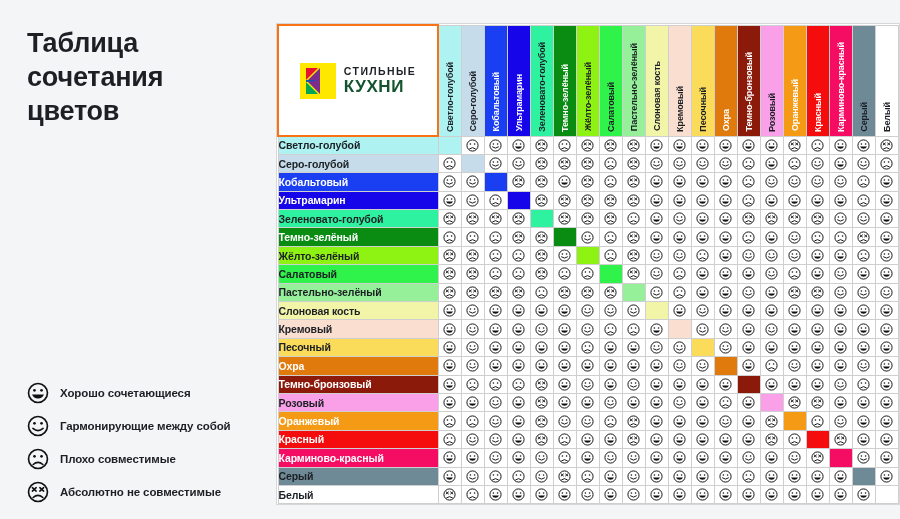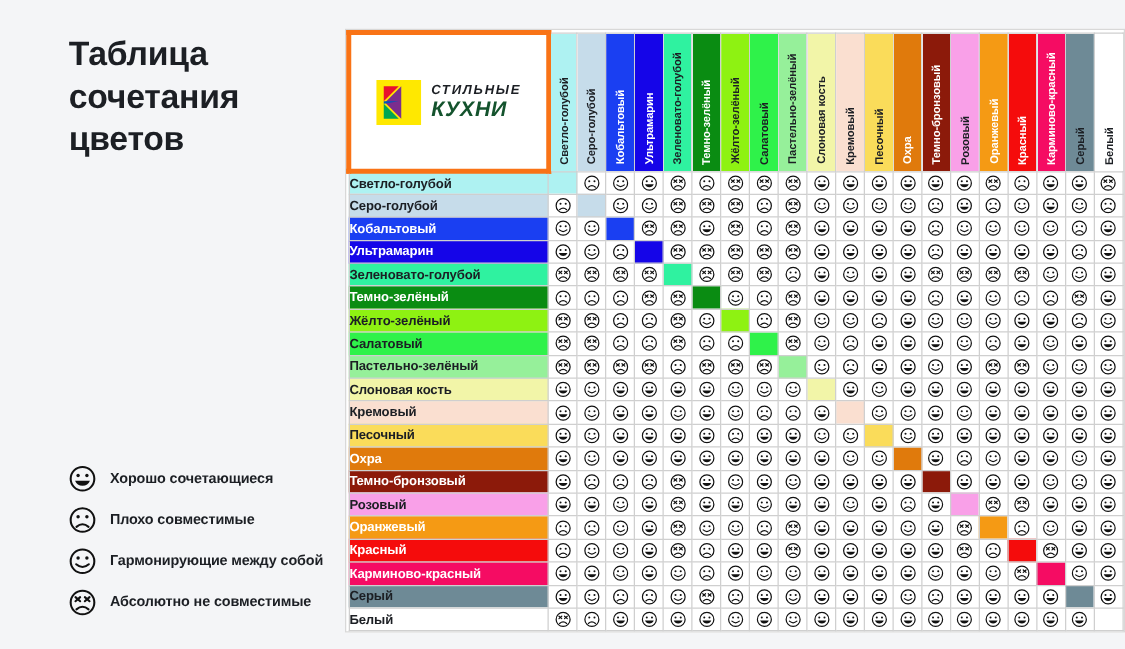--- a/index.html
+++ b/index.html
@@ -7,44 +7,44 @@
   html, body {
     margin: 0; padding: 0;
     width: 900px; height: 519px;
     background: #f4f5f7;
     font-family: "Liberation Sans", sans-serif;
     overflow: hidden;
   }
   #root { position: relative; width: 900px; height: 519px; }
 
   
-  .left-panel { position: absolute; left: 0; top: 0; width: 276px; height: 519px; margin-left: 28px; }
+  .left-panel { position: absolute; left: 0; top: 0; width: 276px; height: 519px; }
   .page-title {
     position: absolute; left: 27px; top: 26px; width: 230px;
     font-size: 27px; line-height: 34px; font-weight: bold;
     color: #1c1f24; letter-spacing: -0.2px;
   }
-  .legend { position: absolute; left: 27px; top: 366px; width: 250px; }
+  .legend { position: absolute; left: 27px; top: 376px; width: 250px; }
   .legend-row { display: flex; align-items: center; height: 33px; }
   .legend-icon { width: 22px; height: 22px; flex: 0 0 22px; }
   .legend-label {
     margin-left: 11px; font-size: 11.5px; font-weight: bold;
     color: #1c1f24; white-space: nowrap; letter-spacing: -0.1px;
   }
 
   
   .table-wrap {
     position: absolute; left: 276px; top: 23px;
     background: #ffffff; border: 1px solid #d8d8d8;
   }
   table.matrix { border-collapse: collapse; table-layout: fixed; }
   table.matrix td { padding: 0; margin: 0; }
 
   
-  .hdr-logo { width: 160px; height: 111px; background: #ffffff; border: 4px solid #f97316; vertical-align: middle; font-style: italic; }
+  .hdr-logo { width: 160px; height: 111px; background: #ffffff; border: 2px solid #f97316; vertical-align: middle; }
   .logo-inner { display: flex; align-items: center; justify-content: center; gap: 8px; }
   .logo-mark { width: 36px; height: 36px; flex: 0 0 36px; }
   .logo-text { text-align: left; line-height: 1; }
   .logo-text .l1 { font-size: 10.5px; font-weight: bold; letter-spacing: 1.4px; color: #1c1f24; }
   .logo-text .l2 { font-size: 17px; font-weight: bold; letter-spacing: 0.6px; color: #14532d; margin-top: 2px; }
 
   th.colhead {
     width: 23px; height: 111px; padding: 0; margin: 0;
     border: 1px solid #cfcfcf; vertical-align: bottom; position: relative;
   }
@@ -82,32 +82,32 @@
               <circle cx="13.2" cy="7.6" r="1.25" fill="#111"></circle>
               <path d="M4.6 11.4 A5.8 5.8 0 0 0 15.4 11.4 Z" fill="#111"></path>
             </svg></span>
           <span class="legend-label">Хорошо сочетающиеся</span>
         </div>
         <div class="legend-row">
           <span class="legend-icon"><svg viewBox="0 0 20 20" width="22" height="22">
               <circle cx="10" cy="10" r="8.6" fill="none" stroke="#111" stroke-width="1.5"></circle>
               <circle cx="6.8" cy="7.6" r="1.25" fill="#111"></circle>
               <circle cx="13.2" cy="7.6" r="1.25" fill="#111"></circle>
-              <path d="M5.6 15.0 Q10 11.2 14.4 15.0" fill="none" stroke="#111" stroke-width="1.5" stroke-linecap="round"></path>
+              <path d="M5.4 12.2 Q10 16.2 14.6 12.2" fill="none" stroke="#111" stroke-width="1.5" stroke-linecap="round"></path>
             </svg></span>
-          <span class="legend-label">Плохо совместимые</span>
+          <span class="legend-label">Гармонирующие между собой</span>
         </div>
         <div class="legend-row">
           <span class="legend-icon"><svg viewBox="0 0 20 20" width="22" height="22">
               <circle cx="10" cy="10" r="8.6" fill="none" stroke="#111" stroke-width="1.5"></circle>
               <circle cx="6.8" cy="7.6" r="1.25" fill="#111"></circle>
               <circle cx="13.2" cy="7.6" r="1.25" fill="#111"></circle>
-              <path d="M5.4 12.2 Q10 16.2 14.6 12.2" fill="none" stroke="#111" stroke-width="1.5" stroke-linecap="round"></path>
+              <path d="M5.6 15.0 Q10 11.2 14.4 15.0" fill="none" stroke="#111" stroke-width="1.5" stroke-linecap="round"></path>
             </svg></span>
-          <span class="legend-label">Гармонирующие между собой</span>
+          <span class="legend-label">Плохо совместимые</span>
         </div>
         <div class="legend-row">
           <span class="legend-icon"><svg viewBox="0 0 20 20" width="22" height="22">
               <circle cx="10" cy="10" r="8.6" fill="none" stroke="#111" stroke-width="1.5"></circle>
               <line x1="4.8999999999999995" y1="6.1" x2="8.299999999999999" y2="9.1" stroke="#111" stroke-width="1.5" stroke-linecap="round"></line>
               <line x1="8.299999999999999" y1="6.1" x2="4.8999999999999995" y2="9.1" stroke="#111" stroke-width="1.5" stroke-linecap="round"></line>
               <line x1="11.700000000000001" y1="6.1" x2="15.1" y2="9.1" stroke="#111" stroke-width="1.5" stroke-linecap="round"></line>
               <line x1="15.1" y1="6.1" x2="11.700000000000001" y2="9.1" stroke="#111" stroke-width="1.5" stroke-linecap="round"></line>
               <path d="M5.6 15.0 Q10 11.2 14.4 15.0" fill="none" stroke="#111" stroke-width="1.5" stroke-linecap="round"></path>
             </svg></span>

